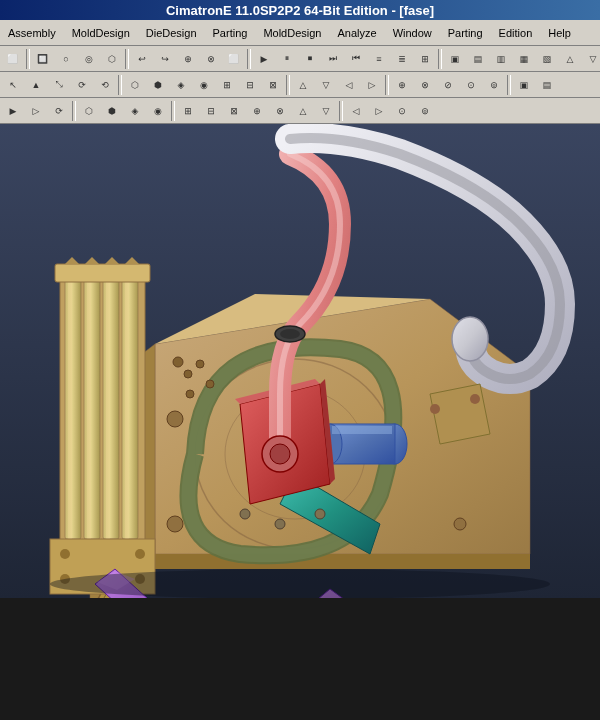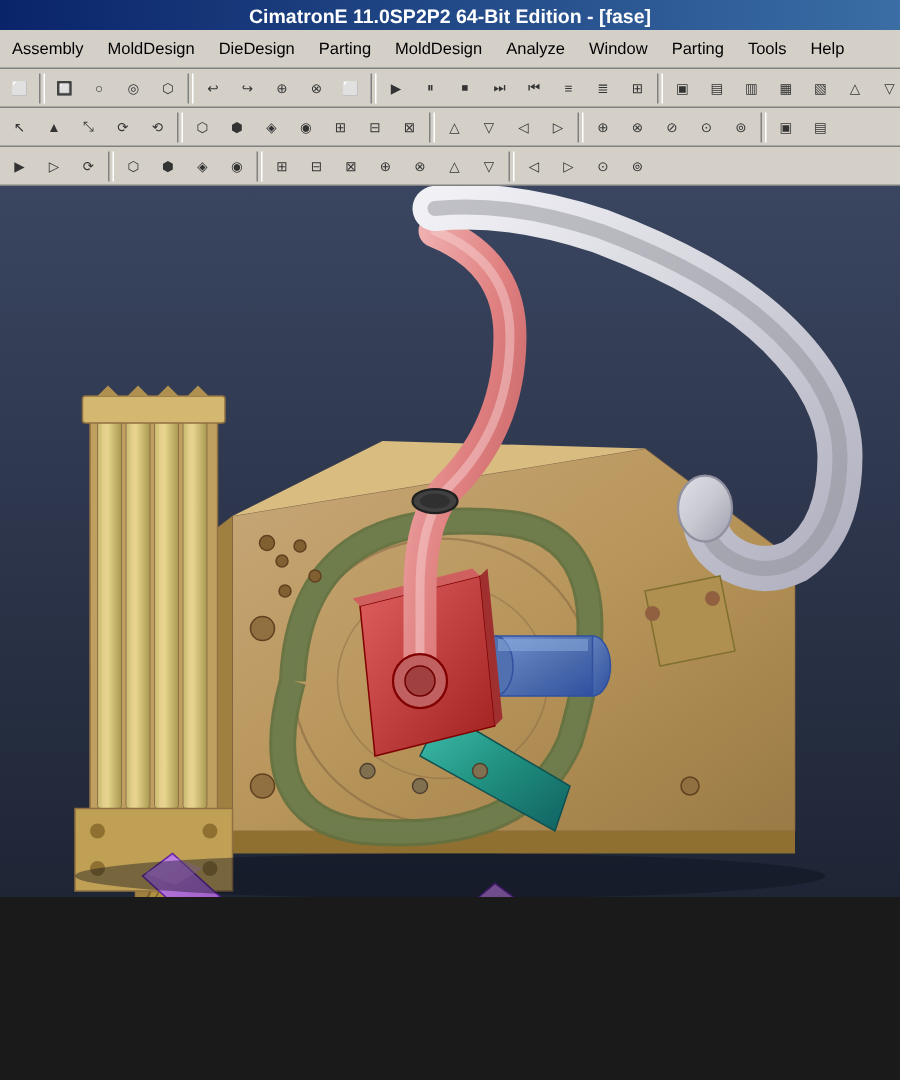--- a/index.html
+++ b/index.html
@@ -100,21 +100,21 @@
 
 <div id="menu-bar">
   <div class="menu-item">Assembly</div>
   <div class="menu-item">MoldDesign</div>
   <div class="menu-item">DieDesign</div>
   <div class="menu-item">Parting</div>
   <div class="menu-item">MoldDesign</div>
   <div class="menu-item">Analyze</div>
   <div class="menu-item">Window</div>
   <div class="menu-item">Parting</div>
-  <div class="menu-item">Tools</div>
+  <div class="menu-item">Edition</div>
   <div class="menu-item">Help</div>
 </div>
 
 <div class="toolbar" id="toolbar1">
   <div class="tb-btn">⬜</div>
   <div class="tb-separator"></div>
   <div class="tb-btn">🔲</div>
   <div class="tb-btn">○</div>
   <div class="tb-btn">◎</div>
   <div class="tb-btn">⬡</div>

